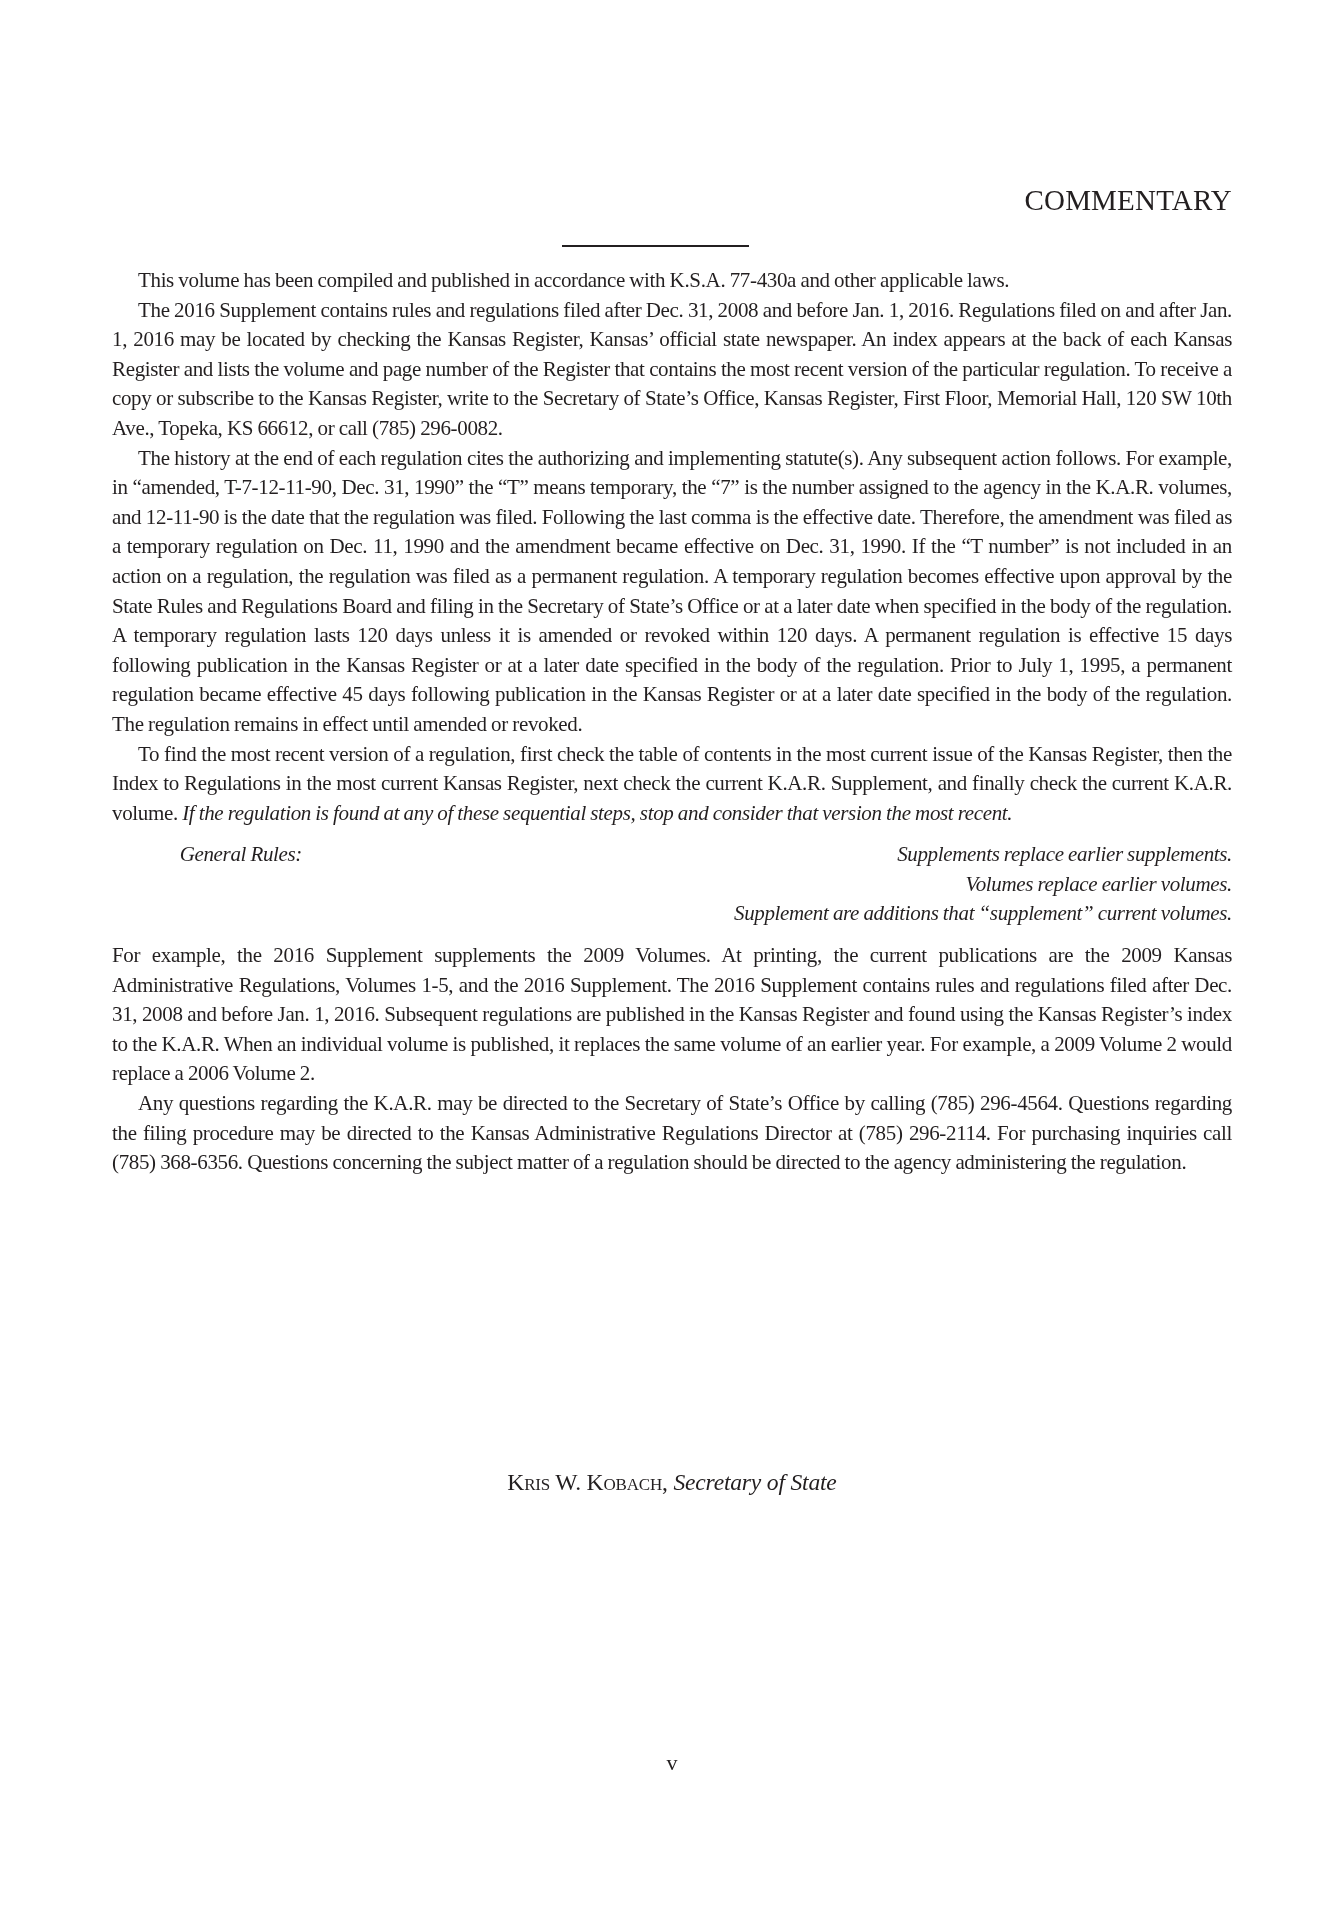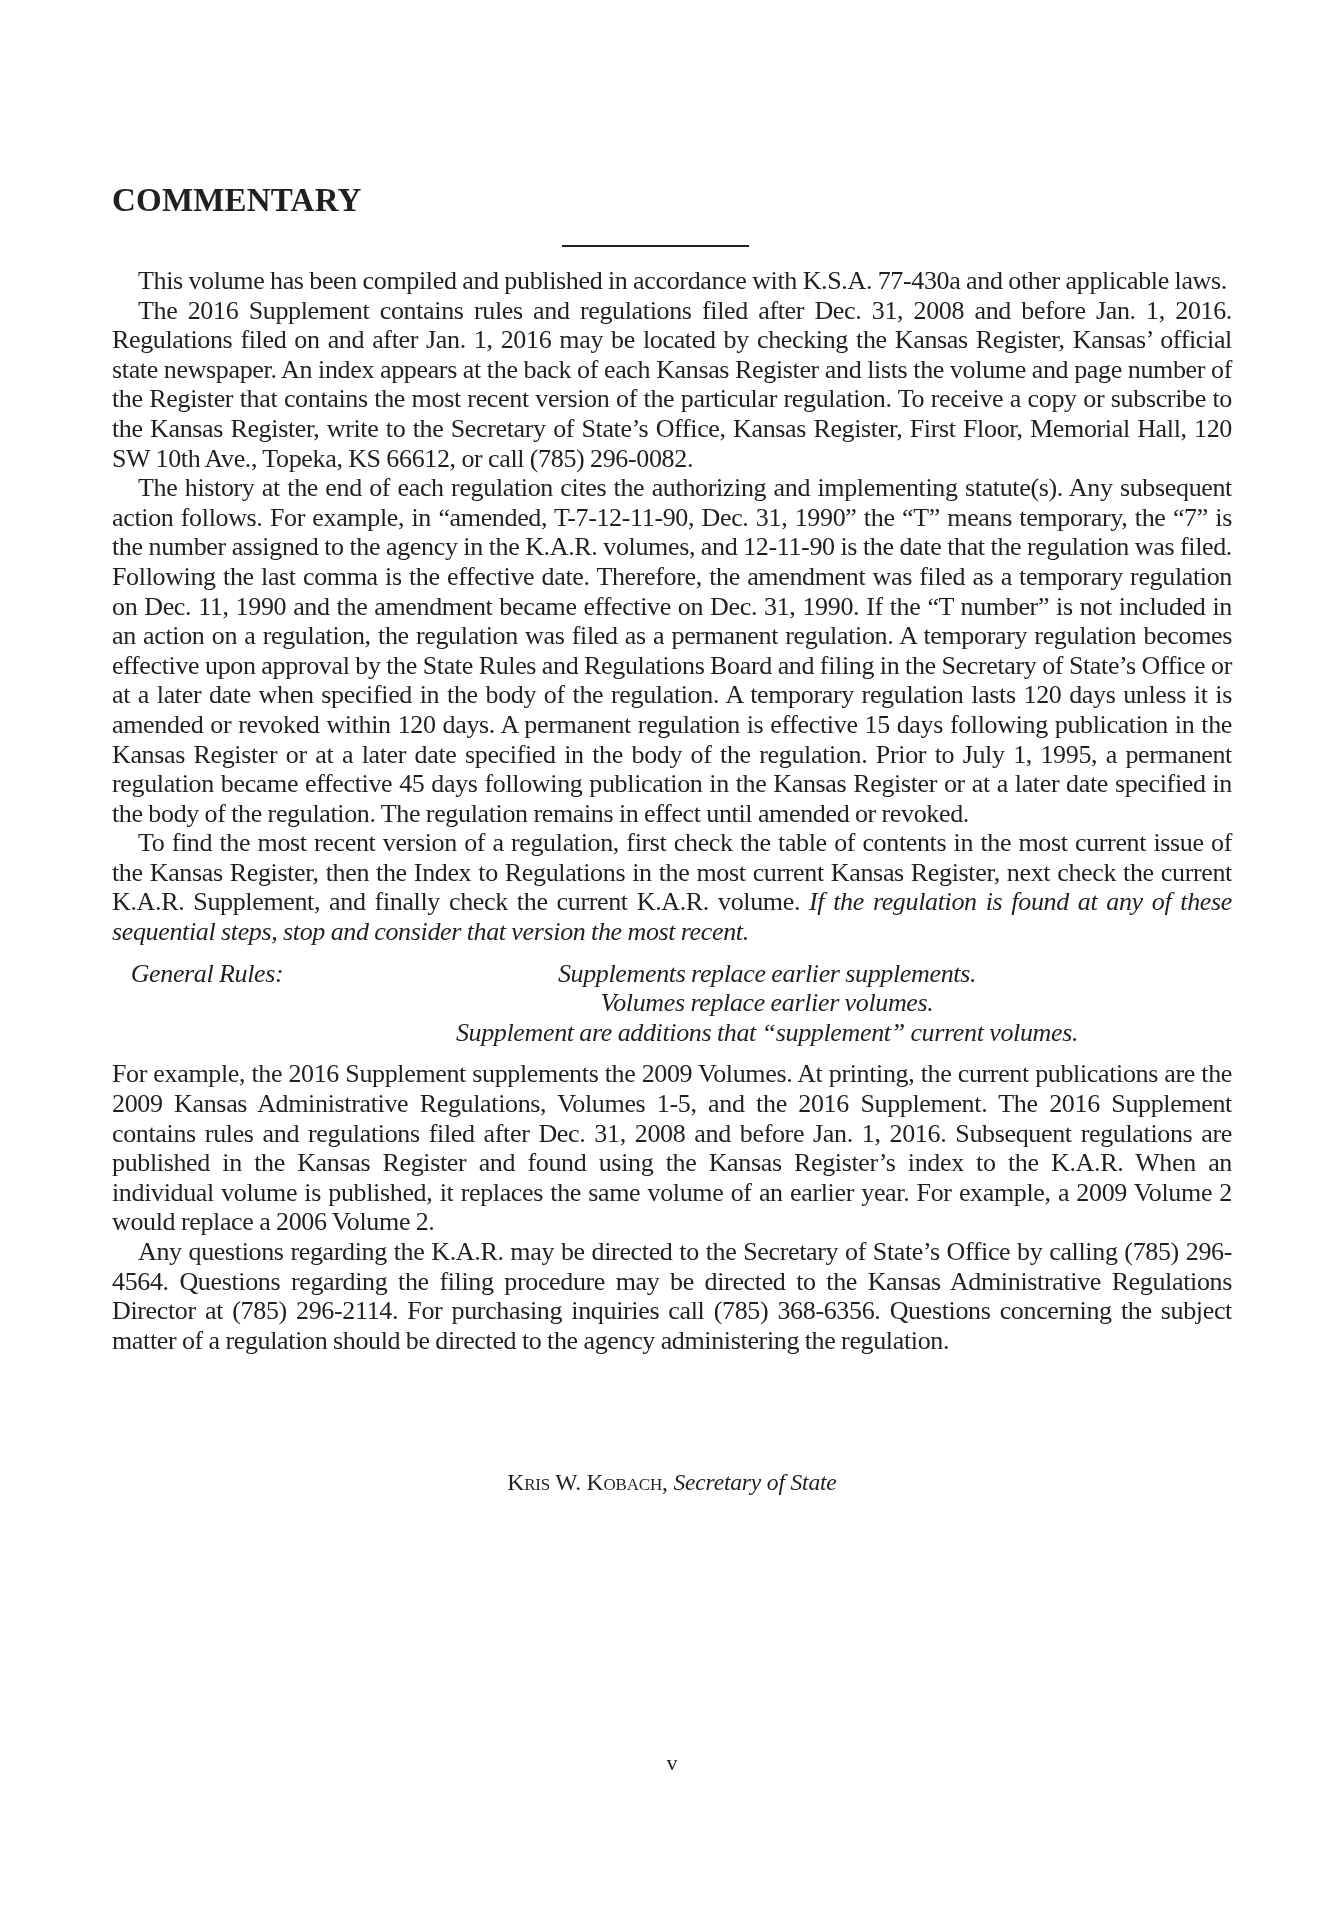--- a/index.html
+++ b/index.html
@@ -19,61 +19,61 @@
       position: absolute;
       left: 112px;
       top: 0;
       width: 1120px;
     }
     .title {
       position: absolute;
       top: 183px;
       left: 0;
       width: 1120px;
-      text-align: left;
-      font-weight: bold;
-      font-size: 33px;
+      text-align: right;
+      font-weight: normal;
+      font-size: 29px;
       letter-spacing: 0.2px;
       line-height: 34px;
     }
     .title-rule {
       position: absolute;
       top: 245px;
       left: 450px;
       width: 187px;
       height: 0;
       border-top: 2.5px solid #231f20;
     }
     .body-text {
       position: absolute;
       top: 266px;
       left: 0;
       width: 1120px;
-      font-size: 26px;
+      font-size: 21px;
       line-height: 29.6px;
       text-align: justify;
       letter-spacing: -0.35px;
       word-spacing: -0.5px;
     }
     .body-text p {
       margin: 0;
       text-indent: 26px;
     }
     .body-text p.no-indent {
       text-indent: 0;
     }
     .body-text em {
       font-style: italic;
     }
     .rules {
       margin: 12px 0 12px 0;
       font-style: italic;
       display: grid;
       grid-template-columns: 190px 1fr;
-      text-align: center;
+      text-align: right;
     }
     .rules .label {
       grid-column: 1;
       grid-row: 1;
     }
     .rules .items {
       grid-column: 2;
       grid-row: 1;
     }
     .rules .items div {

